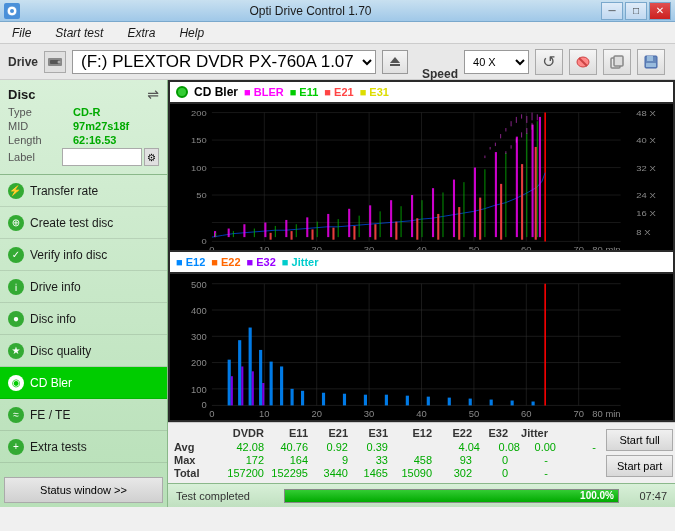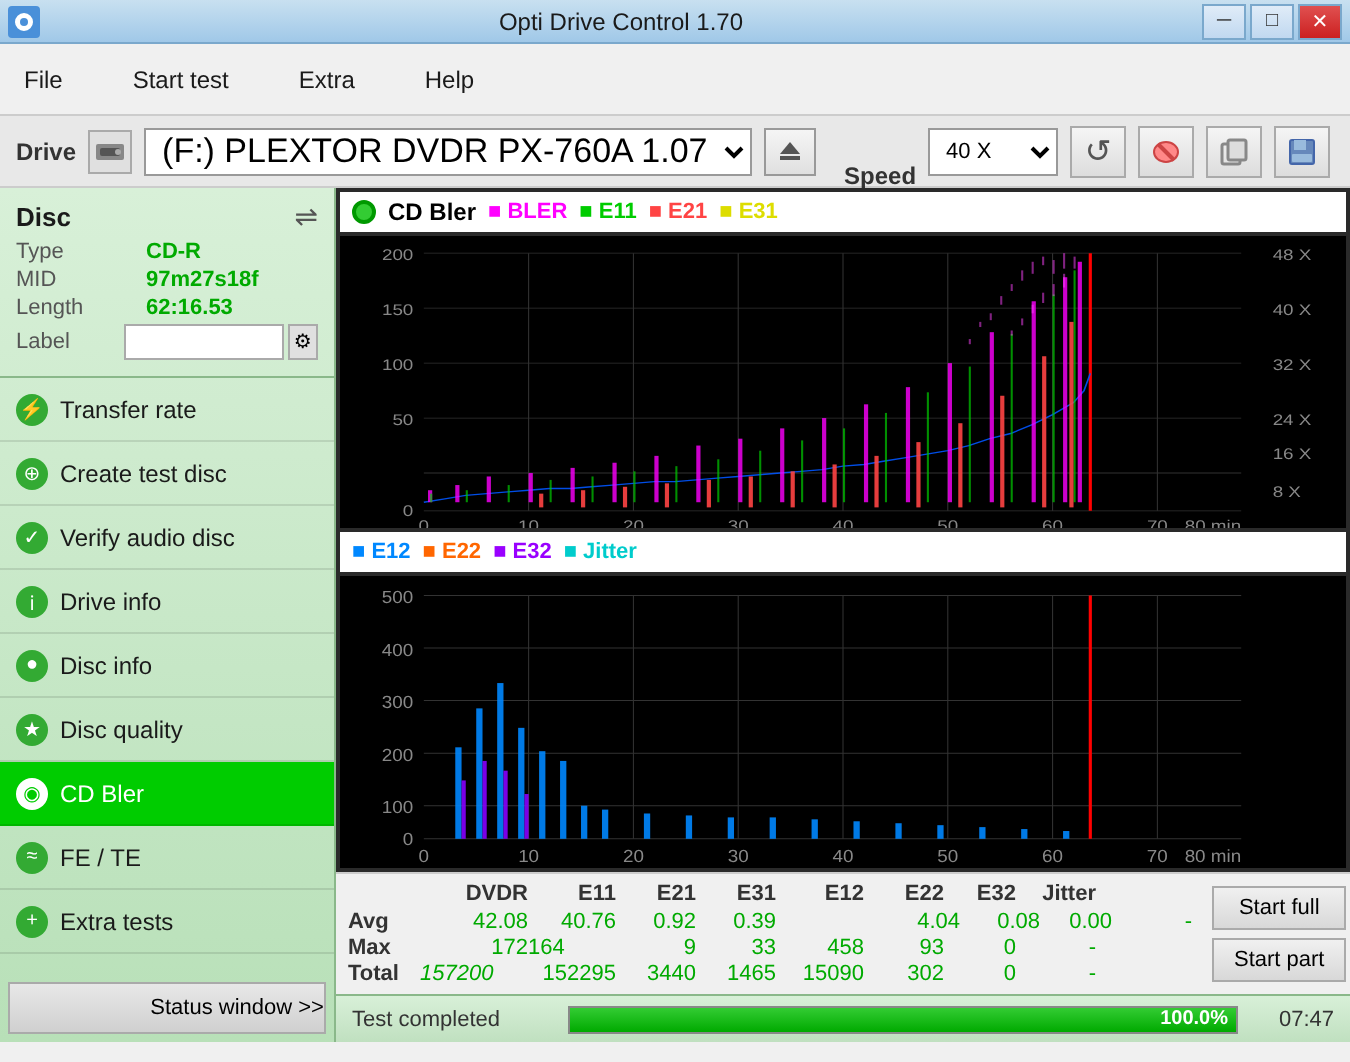--- a/index.html
+++ b/index.html
@@ -7,21 +7,21 @@
     
     
     #titlebar { background: linear-gradient(to bottom, #c8e0f0, #a0c8e8); height: 22px; display: flex; align-items: center; justify-content: space-between; padding: 0 4px; border-bottom: 1px solid #7aa8cc; }
     #titlebar-icon { width: 16px; height: 16px; background: #4a90d9; border-radius: 2px; display: flex; align-items: center; justify-content: center; }
     #titlebar-title { font-size: 12px; color: #1a1a1a; font-weight: normal; flex: 1; text-align: center; }
     #titlebar-controls { display: flex; gap: 2px; }
     .titlebar-btn { width: 22px; height: 18px; border: 1px solid #7aa8cc; background: linear-gradient(to bottom, #e0ecf8, #c0d8f0); cursor: pointer; font-size: 10px; display: flex; align-items: center; justify-content: center; color: #333; }
     .titlebar-btn:last-child { background: linear-gradient(to bottom, #e05050, #cc2020); color: white; }
     
     
-    #menubar { background: #f0f0f0; height: 36px; display: flex; align-items: center; padding: 0 4px; border-bottom: 1px solid #ccc; gap: 19px; }
+    #menubar { background: #f0f0f0; height: 22px; display: flex; align-items: center; padding: 0 4px; border-bottom: 1px solid #ccc; gap: 8px; font-style: italic; }
     .menu-item { padding: 2px 8px; font-size: 12px; cursor: pointer; color: #1a1a1a; }
     
     
     #drivebar { background: #e8e8e8; height: 36px; display: flex; align-items: center; padding: 0 8px; border-bottom: 1px solid #ccc; gap: 6px; }
     .toolbar-btn { width: 26px; height: 24px; background: linear-gradient(to bottom, #f5f5f5, #e0e0e0); border: 1px solid #999; cursor: pointer; display: flex; align-items: center; justify-content: center; font-size: 14px; }
     .toolbar-icon-btn { width: 28px; height: 26px; background: linear-gradient(to bottom, #f5f5f5, #ddd); border: 1px solid #aaa; cursor: pointer; display: flex; align-items: center; justify-content: center; font-size: 16px; }
     
     
     #main { display: flex; height: calc(531px - 22px - 22px - 36px - 24px); }
     
@@ -38,21 +38,21 @@
     #label-btn { width: 18px; height: 18px; border: 1px solid #aaa; background: #e0e0e0; cursor: pointer; font-size: 10px; display: flex; align-items: center; justify-content: center; margin-left: 2px; }
     
     
     .nav-item { height: 32px; display: flex; align-items: center; padding: 0 8px; cursor: pointer; font-size: 12px; color: #1a1a1a; border-bottom: 1px solid rgba(0,0,0,0.1); gap: 6px; }
     .nav-item.active { background: #00cc00; color: white; }
     .nav-icon { width: 16px; height: 16px; border-radius: 50%; display: flex; align-items: center; justify-content: center; font-size: 10px; flex-shrink: 0; }
     .nav-icon-green { background: #33aa33; color: white; }
     .nav-icon-active { background: white; color: #00cc00; }
     
     
-    #status-btn { height: 26px; background: linear-gradient(to bottom, #e8e8e8, #d0d0d0); border: 1px solid #aaa; margin: 4px; cursor: pointer; font-size: 11px; display: flex; align-items: center; justify-content: flex-end; }
+    #status-btn { height: 26px; background: linear-gradient(to bottom, #e8e8e8, #d0d0d0); border: 1px solid #aaa; margin: 4px; cursor: pointer; font-size: 11px; display: flex; align-items: center; justify-content: center; }
     
     
     #content { flex: 1; display: flex; flex-direction: column; overflow: hidden; }
     
     
     #charts-area { flex: 1; background: #1a1a2e; padding: 4px; display: flex; flex-direction: column; gap: 2px; overflow: hidden; }
     
     
     #statusbar { height: 24px; background: linear-gradient(to bottom, #d8f0d8, #c0e0c0); border-top: 1px solid #8ab88a; display: flex; align-items: center; padding: 0 8px; gap: 8px; }
     #status-text { font-size: 11px; color: #333; width: 100px; }
@@ -165,21 +165,21 @@
       <div class="nav-item">
         <div class="nav-icon nav-icon-green">⚡</div>
         <span>Transfer rate</span>
       </div>
       <div class="nav-item">
         <div class="nav-icon nav-icon-green">⊕</div>
         <span>Create test disc</span>
       </div>
       <div class="nav-item">
         <div class="nav-icon nav-icon-green">✓</div>
-        <span>Verify audio disc</span>
+        <span>Verify info disc</span>
       </div>
       <div class="nav-item">
         <div class="nav-icon nav-icon-green">ℹ</div>
         <span>Drive info</span>
       </div>
       <div class="nav-item">
         <div class="nav-icon nav-icon-green">●</div>
         <span>Disc info</span>
       </div>
       <div class="nav-item">
@@ -445,32 +445,32 @@
           <div style="width:40px; text-align:right; color:#00aa00;">0.39</div>
           <div style="width:44px; text-align:right; color:#00aa00;margin-left:48px;">4.04</div>
           <div style="width:40px; text-align:right; color:#00aa00;">0.08</div>
           <div style="width:36px; text-align:right; color:#00aa00;">0.00</div>
           <div style="width:40px; text-align:right; color:#00aa00;">-</div>
         </div>
 
         <div style="display:flex; gap:0; margin-bottom:1px;">
           <div style="width:36px; color:#333; font-weight:bold;">Max</div>
           <div style="width:54px; text-align:right; color:#00aa00;">172</div>
-          <div style="width:44px; color:#00aa00;">164</div>
+          <div style="width:44px; text-align:right; color:#00aa00;">164</div>
           <div style="width:40px; text-align:right; color:#00aa00;">9</div>
           <div style="width:40px; text-align:right; color:#00aa00;">33</div>
           <div style="width:44px; text-align:right; color:#00aa00;">458</div>
           <div style="width:40px; text-align:right; color:#00aa00;">93</div>
           <div style="width:36px; text-align:right; color:#00aa00;">0</div>
           <div style="width:40px; text-align:right; color:#00aa00;">-</div>
         </div>
 
         <div style="display:flex; gap:0;">
           <div style="width:36px; color:#333; font-weight:bold;">Total</div>
-          <div style="width:54px; color:#00aa00;font-style:italic;">157200</div>
+          <div style="width:54px; text-align:right; color:#00aa00;">157200</div>
           <div style="width:44px; text-align:right; color:#00aa00;">152295</div>
           <div style="width:40px; text-align:right; color:#00aa00;">3440</div>
           <div style="width:40px; text-align:right; color:#00aa00;">1465</div>
           <div style="width:44px; text-align:right; color:#00aa00;">15090</div>
           <div style="width:40px; text-align:right; color:#00aa00;">302</div>
           <div style="width:36px; text-align:right; color:#00aa00;">0</div>
           <div style="width:40px; text-align:right; color:#00aa00;">-</div>
         </div>
       </div>
 

